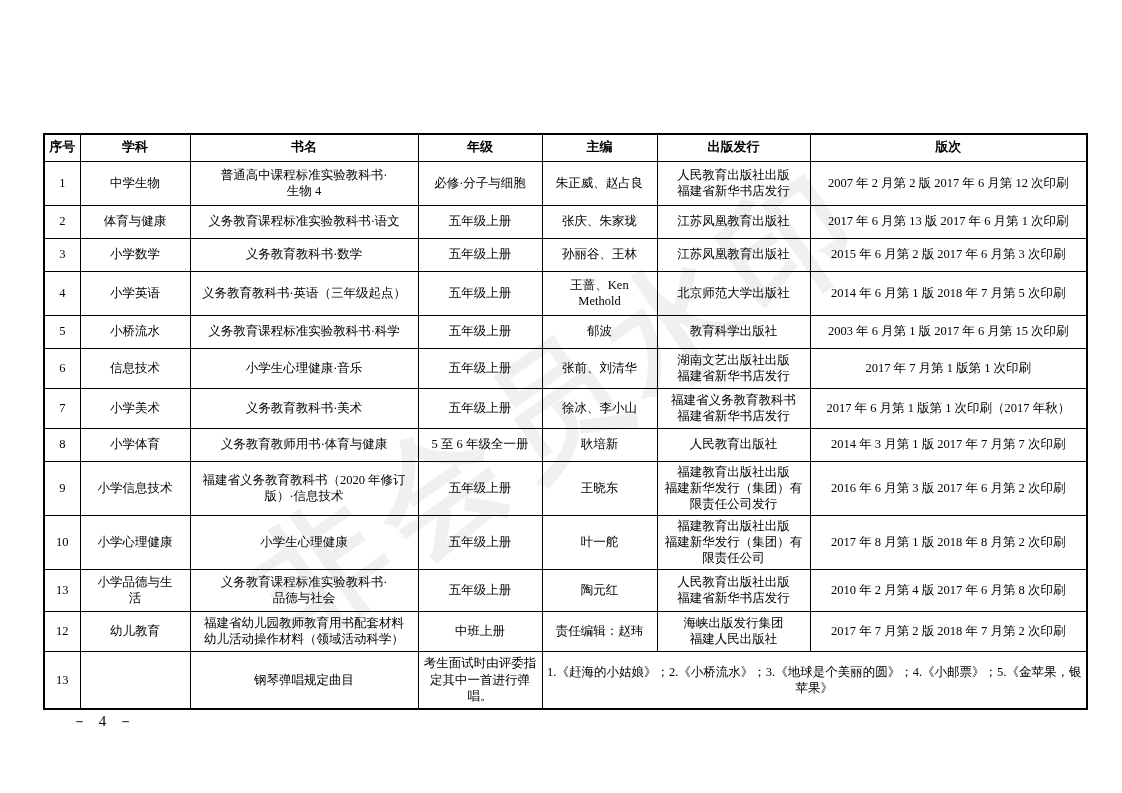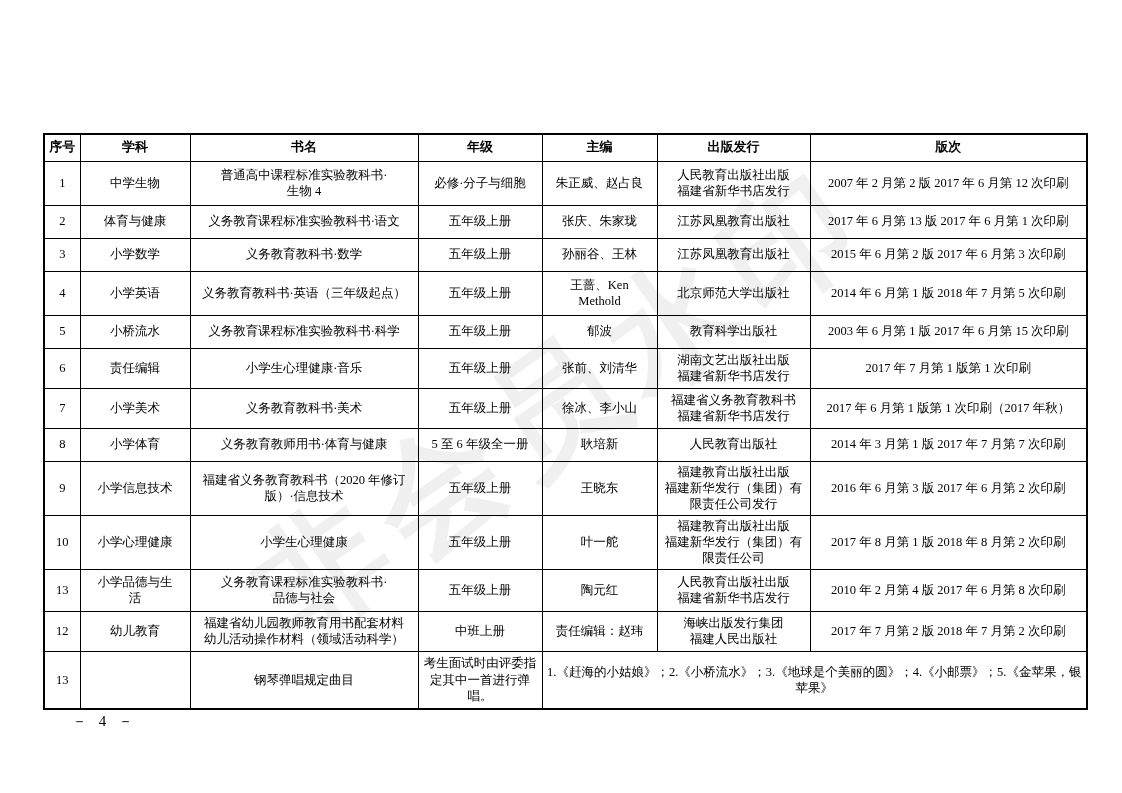--- a/index.html
+++ b/index.html
@@ -110,21 +110,21 @@
         <td>5</td>
         <td>小桥流水</td>
         <td>义务教育课程标准实验教科书·科学</td>
         <td>五年级上册</td>
         <td>郁波</td>
         <td>教育科学出版社</td>
         <td>2003 年 6 月第 1 版 2017 年 6 月第 15 次印刷</td>
       </tr>
       <tr style="height:40px">
         <td>6</td>
-        <td>责任编辑</td>
+        <td>信息技术</td>
         <td>小学生心理健康·音乐</td>
         <td>五年级上册</td>
         <td>张前、刘清华</td>
         <td>湖南文艺出版社出版
 福建省新华书店发行</td>
         <td>2017 年 7 月第 1 版第 1 次印刷</td>
       </tr>
       <tr style="height:40px">
         <td>7</td>
         <td>小学美术</td>

